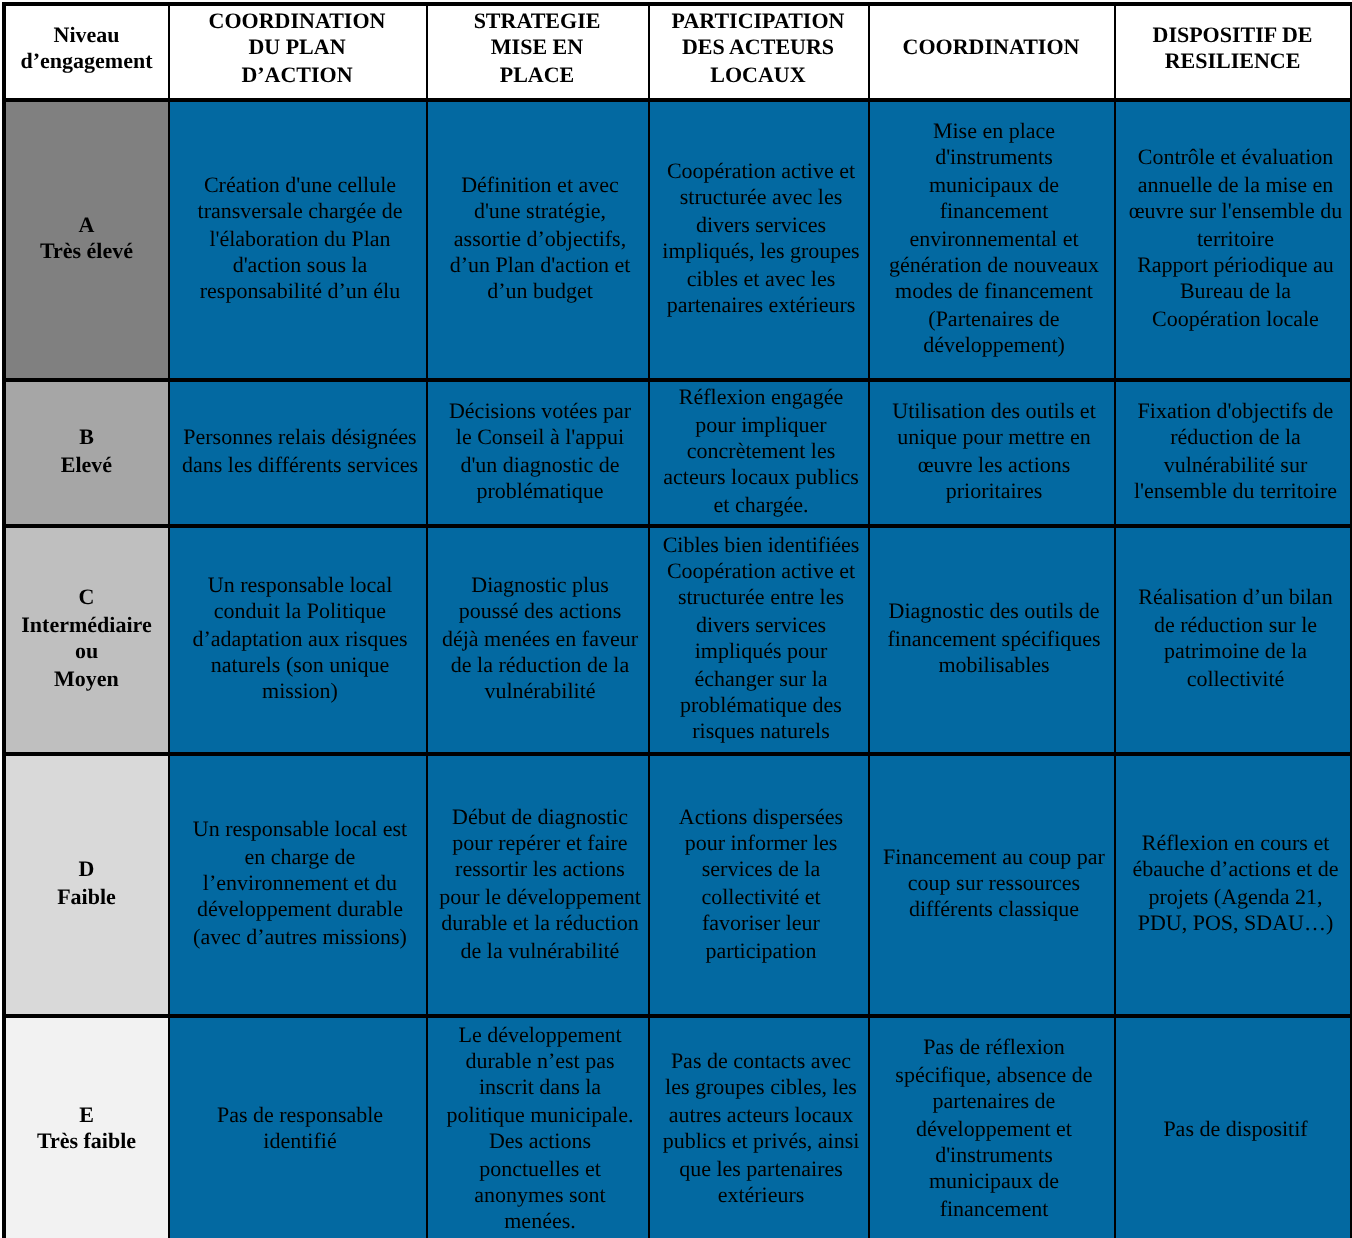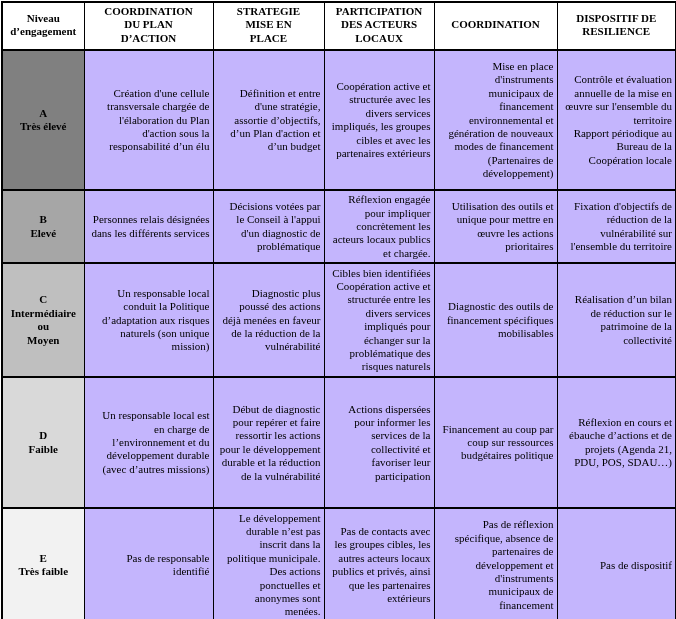--- a/index.html
+++ b/index.html
@@ -41,24 +41,24 @@
     padding: 2px 2px 4px 2px;
     background: #ffffff;
   }
   td.row-label {
     font-weight: bold;
     text-align: center;
     vertical-align: middle;
     padding: 2px 3px;
   }
   td.body-cell {
-    text-align: right;
+    text-align: center;
     vertical-align: middle;
     padding: 2px 3px 2px 6px;
-    background: #c4b5fd;
+    background: #0369a1;
   }
 </style>
 </head>
 <body>
 
 <div class="page">
   <table class="matrix">
     <colgroup>
       <col style="width:82px">
       <col style="width:129px">
@@ -81,21 +81,21 @@
 DES ACTEURS
 LOCAUX</th>
       <th class="col-head">COORDINATION</th>
       <th class="col-head">DISPOSITIF DE
 RESILIENCE</th>
     </tr>
     <tr style="height:140px">
       <td class="row-label" style="background-color: rgb(128, 128, 128);">A
 Très élevé</td>
       <td class="body-cell">Création d'une cellule transversale chargée de l'élaboration du Plan d'action sous la responsabilité d’un élu</td>
-      <td class="body-cell">Définition et entre d'une stratégie, assortie d’objectifs, d’un Plan d'action et d’un budget</td>
+      <td class="body-cell">Définition et avec d'une stratégie, assortie d’objectifs, d’un Plan d'action et d’un budget</td>
       <td class="body-cell">Coopération active et structurée avec les divers services impliqués, les groupes cibles et avec les partenaires extérieurs</td>
       <td class="body-cell">Mise en place d'instruments municipaux de financement environnemental et génération de nouveaux modes de financement
 (Partenaires de développement)</td>
       <td class="body-cell">Contrôle et évaluation annuelle de la mise en œuvre sur l'ensemble du territoire
 Rapport périodique au Bureau de la Coopération locale</td>
     </tr>
     <tr style="height:72px">
       <td class="row-label" style="background-color: rgb(166, 166, 166);">B
 Elevé</td>
       <td class="body-cell">Personnes relais désignées dans les différents services</td>
@@ -115,21 +115,21 @@
 Coopération active et structurée entre les divers services impliqués pour échanger sur la problématique des risques naturels</td>
       <td class="body-cell">Diagnostic des outils de financement spécifiques mobilisables</td>
       <td class="body-cell">Réalisation d’un bilan de réduction sur le patrimoine de la collectivité</td>
     </tr>
     <tr style="height:131px">
       <td class="row-label" style="background-color: rgb(217, 217, 217);">D
 Faible</td>
       <td class="body-cell">Un responsable local est en charge de l’environnement et du développement durable (avec d’autres missions)</td>
       <td class="body-cell">Début de diagnostic pour repérer et faire ressortir les actions pour le développement durable et la réduction de la vulnérabilité</td>
       <td class="body-cell">Actions dispersées pour informer les services de la collectivité et favoriser leur participation</td>
-      <td class="body-cell">Financement au coup par coup sur ressources budgétaires politique</td>
+      <td class="body-cell">Financement au coup par coup sur ressources différents classique</td>
       <td class="body-cell">Réflexion en cours et ébauche d’actions et de projets (Agenda 21, PDU, POS, SDAU…)</td>
     </tr>
     <tr style="height:114px">
       <td class="row-label" style="background-color: rgb(242, 242, 242);">E
 Très faible</td>
       <td class="body-cell">Pas de responsable identifié</td>
       <td class="body-cell">Le développement durable n’est pas inscrit dans la politique municipale.
 Des actions ponctuelles et anonymes sont menées.</td>
       <td class="body-cell">Pas de contacts avec les groupes cibles, les autres acteurs locaux publics et privés, ainsi que les partenaires extérieurs</td>
       <td class="body-cell">Pas de réflexion spécifique, absence de partenaires de développement et d'instruments municipaux de financement</td>

